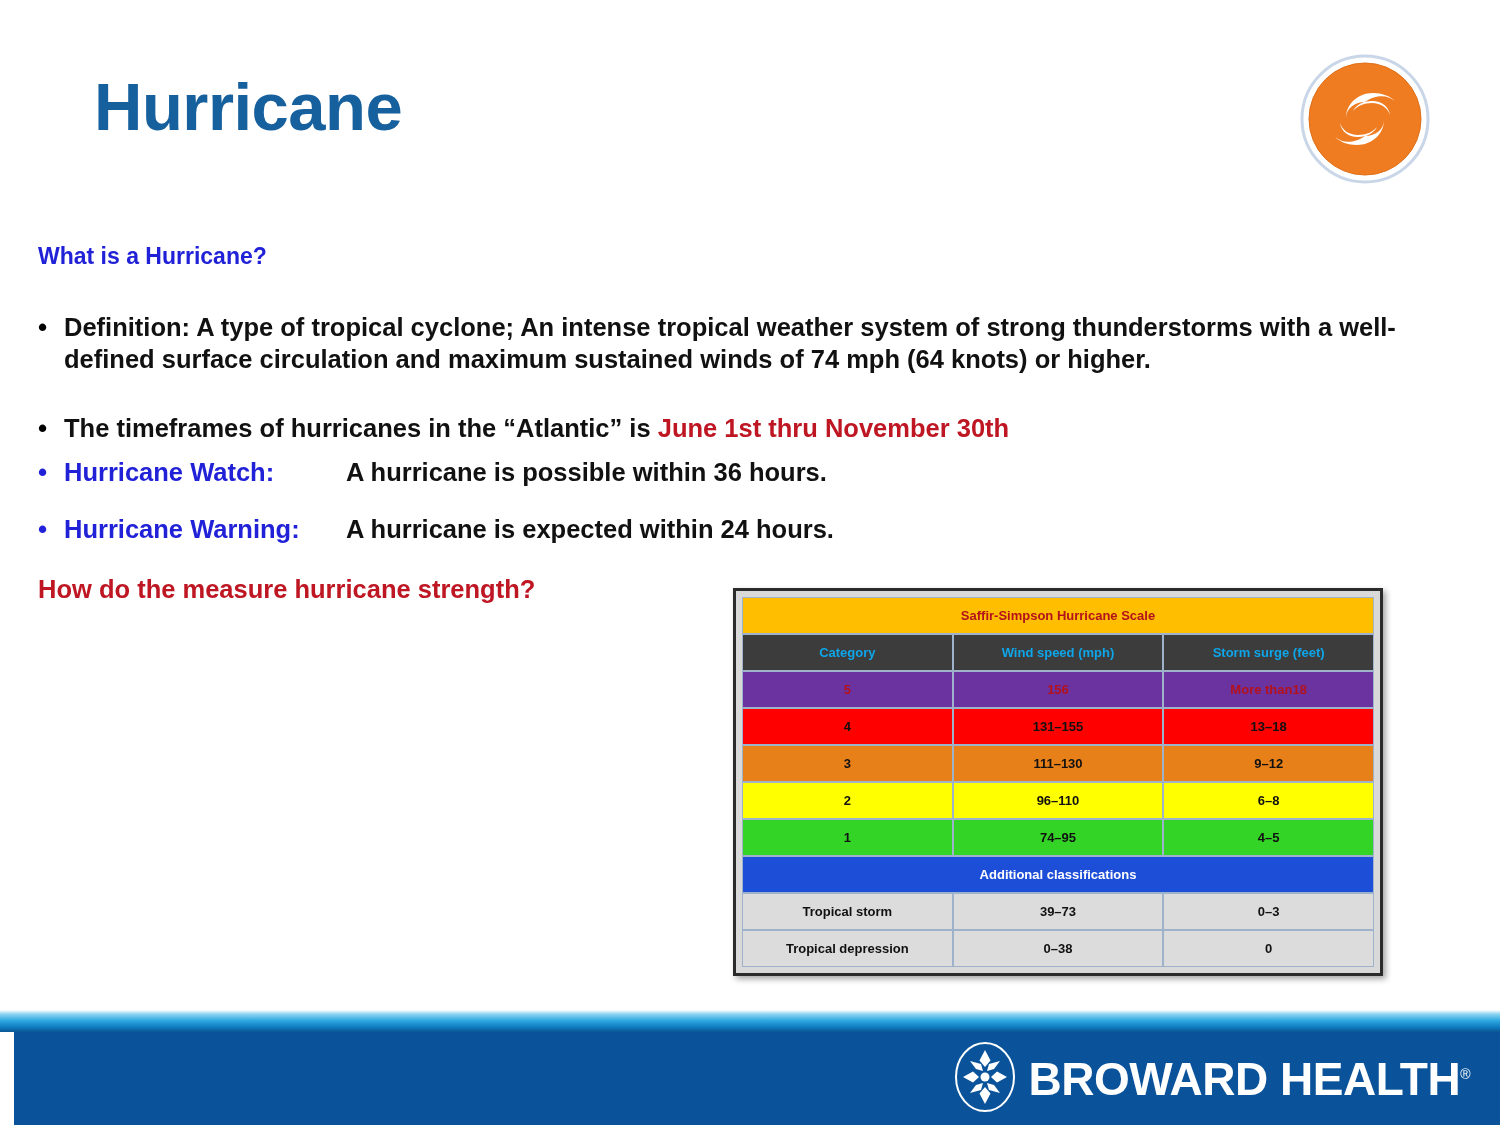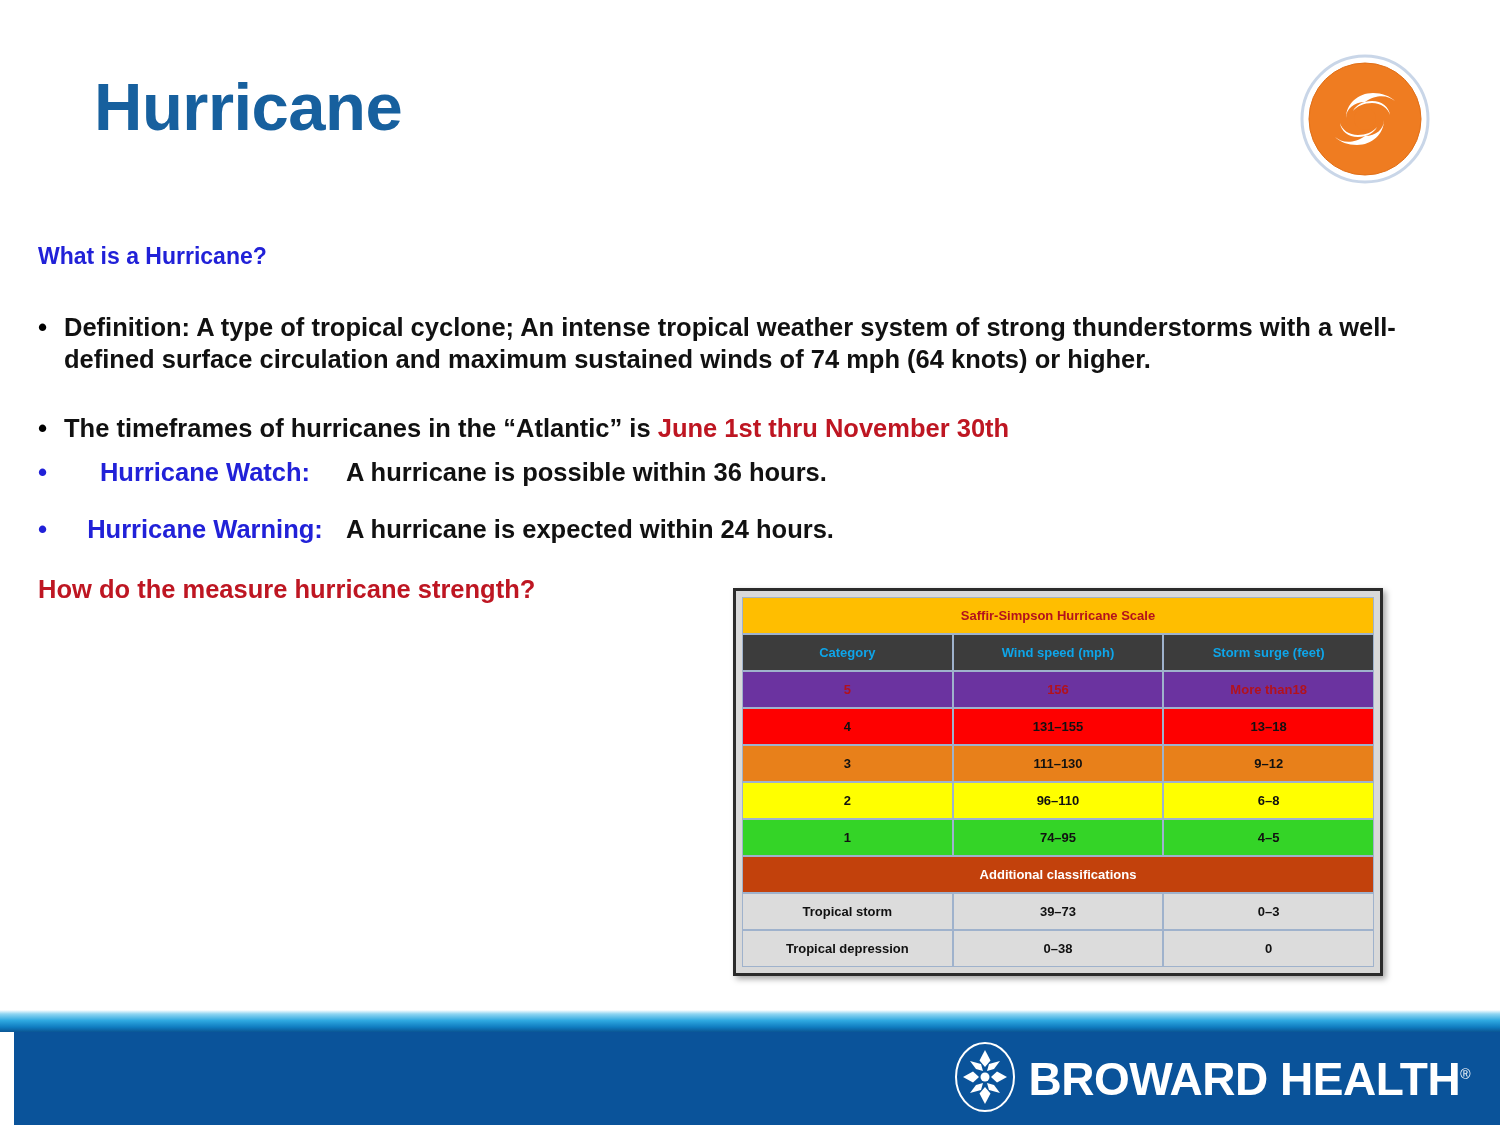--- a/index.html
+++ b/index.html
@@ -82,21 +82,20 @@
   .note-line {
     font-size: 25.5px;
     font-weight: bold;
     color: #BE1622;
     margin: 6px 0 14px 0;
   }
   .label-col {
     display: inline-block;
     min-width: 282px;
     color: #2121D8;
-    text-align: center;
   }
   .howmeasure {
     position: absolute;
     left: 38px;
     top: 575px;
     font-size: 25.5px;
     font-weight: bold;
     color: #BE1622;
   }
 
@@ -141,21 +140,21 @@
     font-weight: normal;
     height: 38px;
     border: 1px solid #2b2b2b;
   }
   td.cat5 { background: #6B33A0; color: #B3121D; }
   td.cat4 { background: #FE0000; color: #111111; }
   td.cat3 { background: #E8801A; color: #111111; }
   td.cat2 { background: #FFFF00; color: #111111; }
   td.cat1 { background: #34D427; color: #111111; }
   td.addl {
-    background: #c2410c;
+    background: #1d4ed8;
     color: #FFFFFF;
     font-size: 20px;
     height: 38px;
   }
   td.plain { background: #DCDCDC; color: #111111; }
 
   
   .footer-strip {
     position: absolute;
     left: 0;

